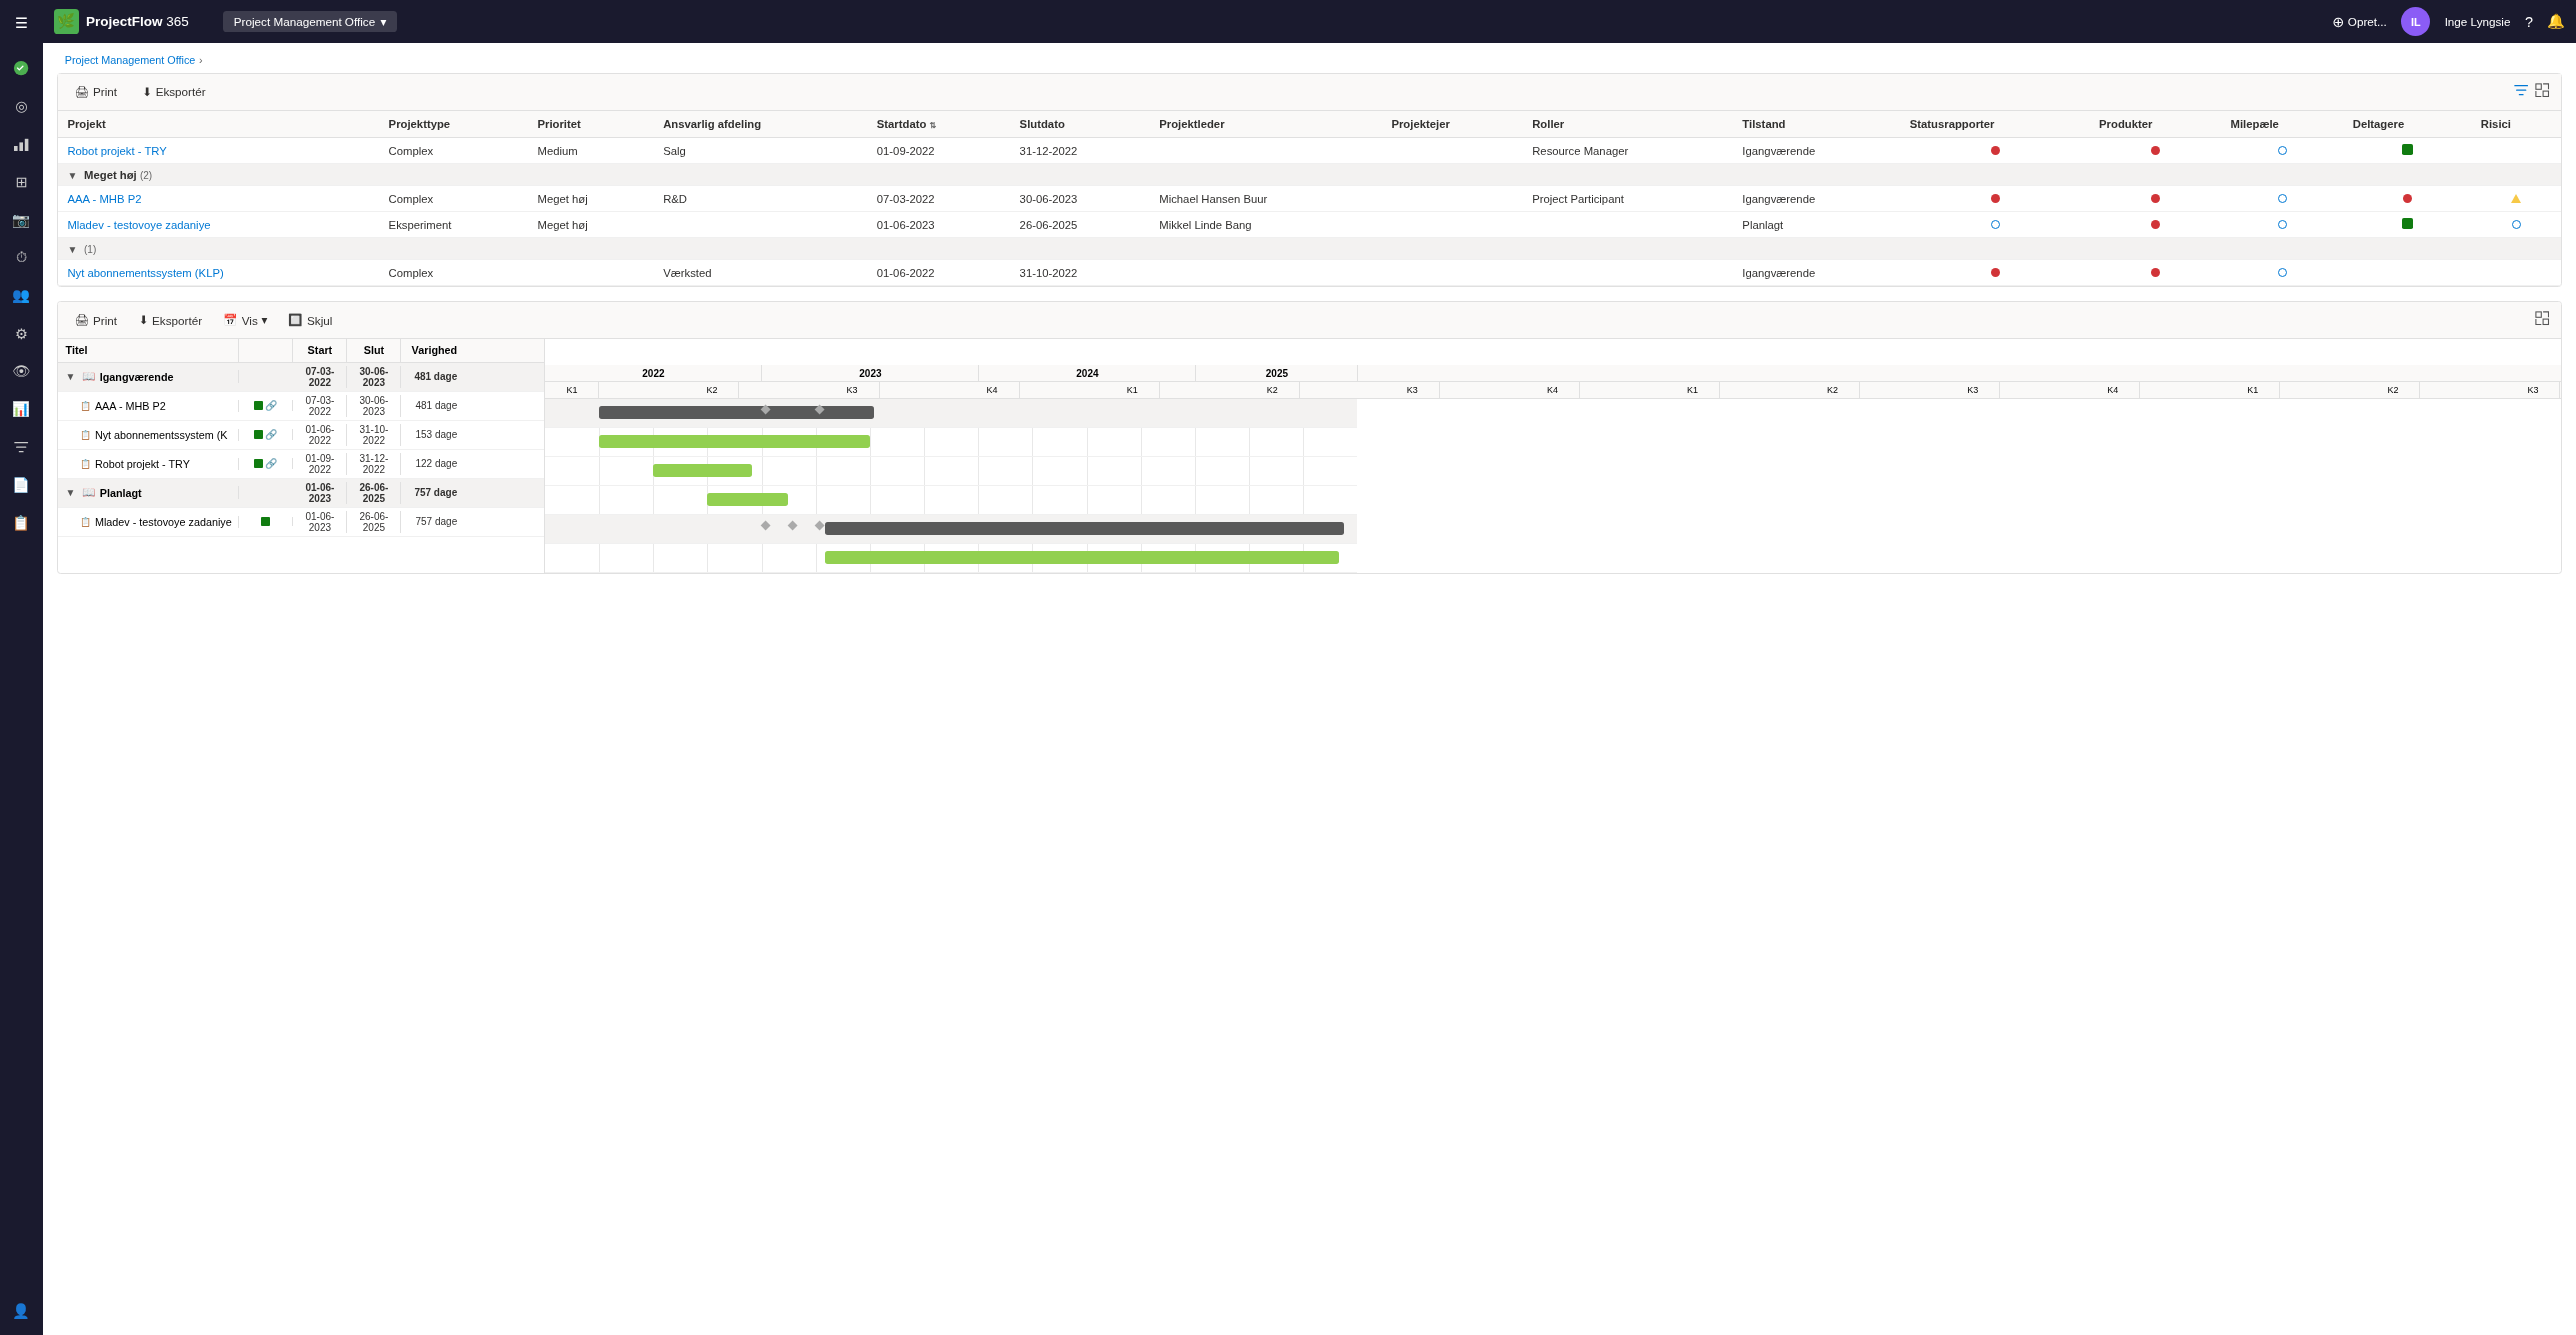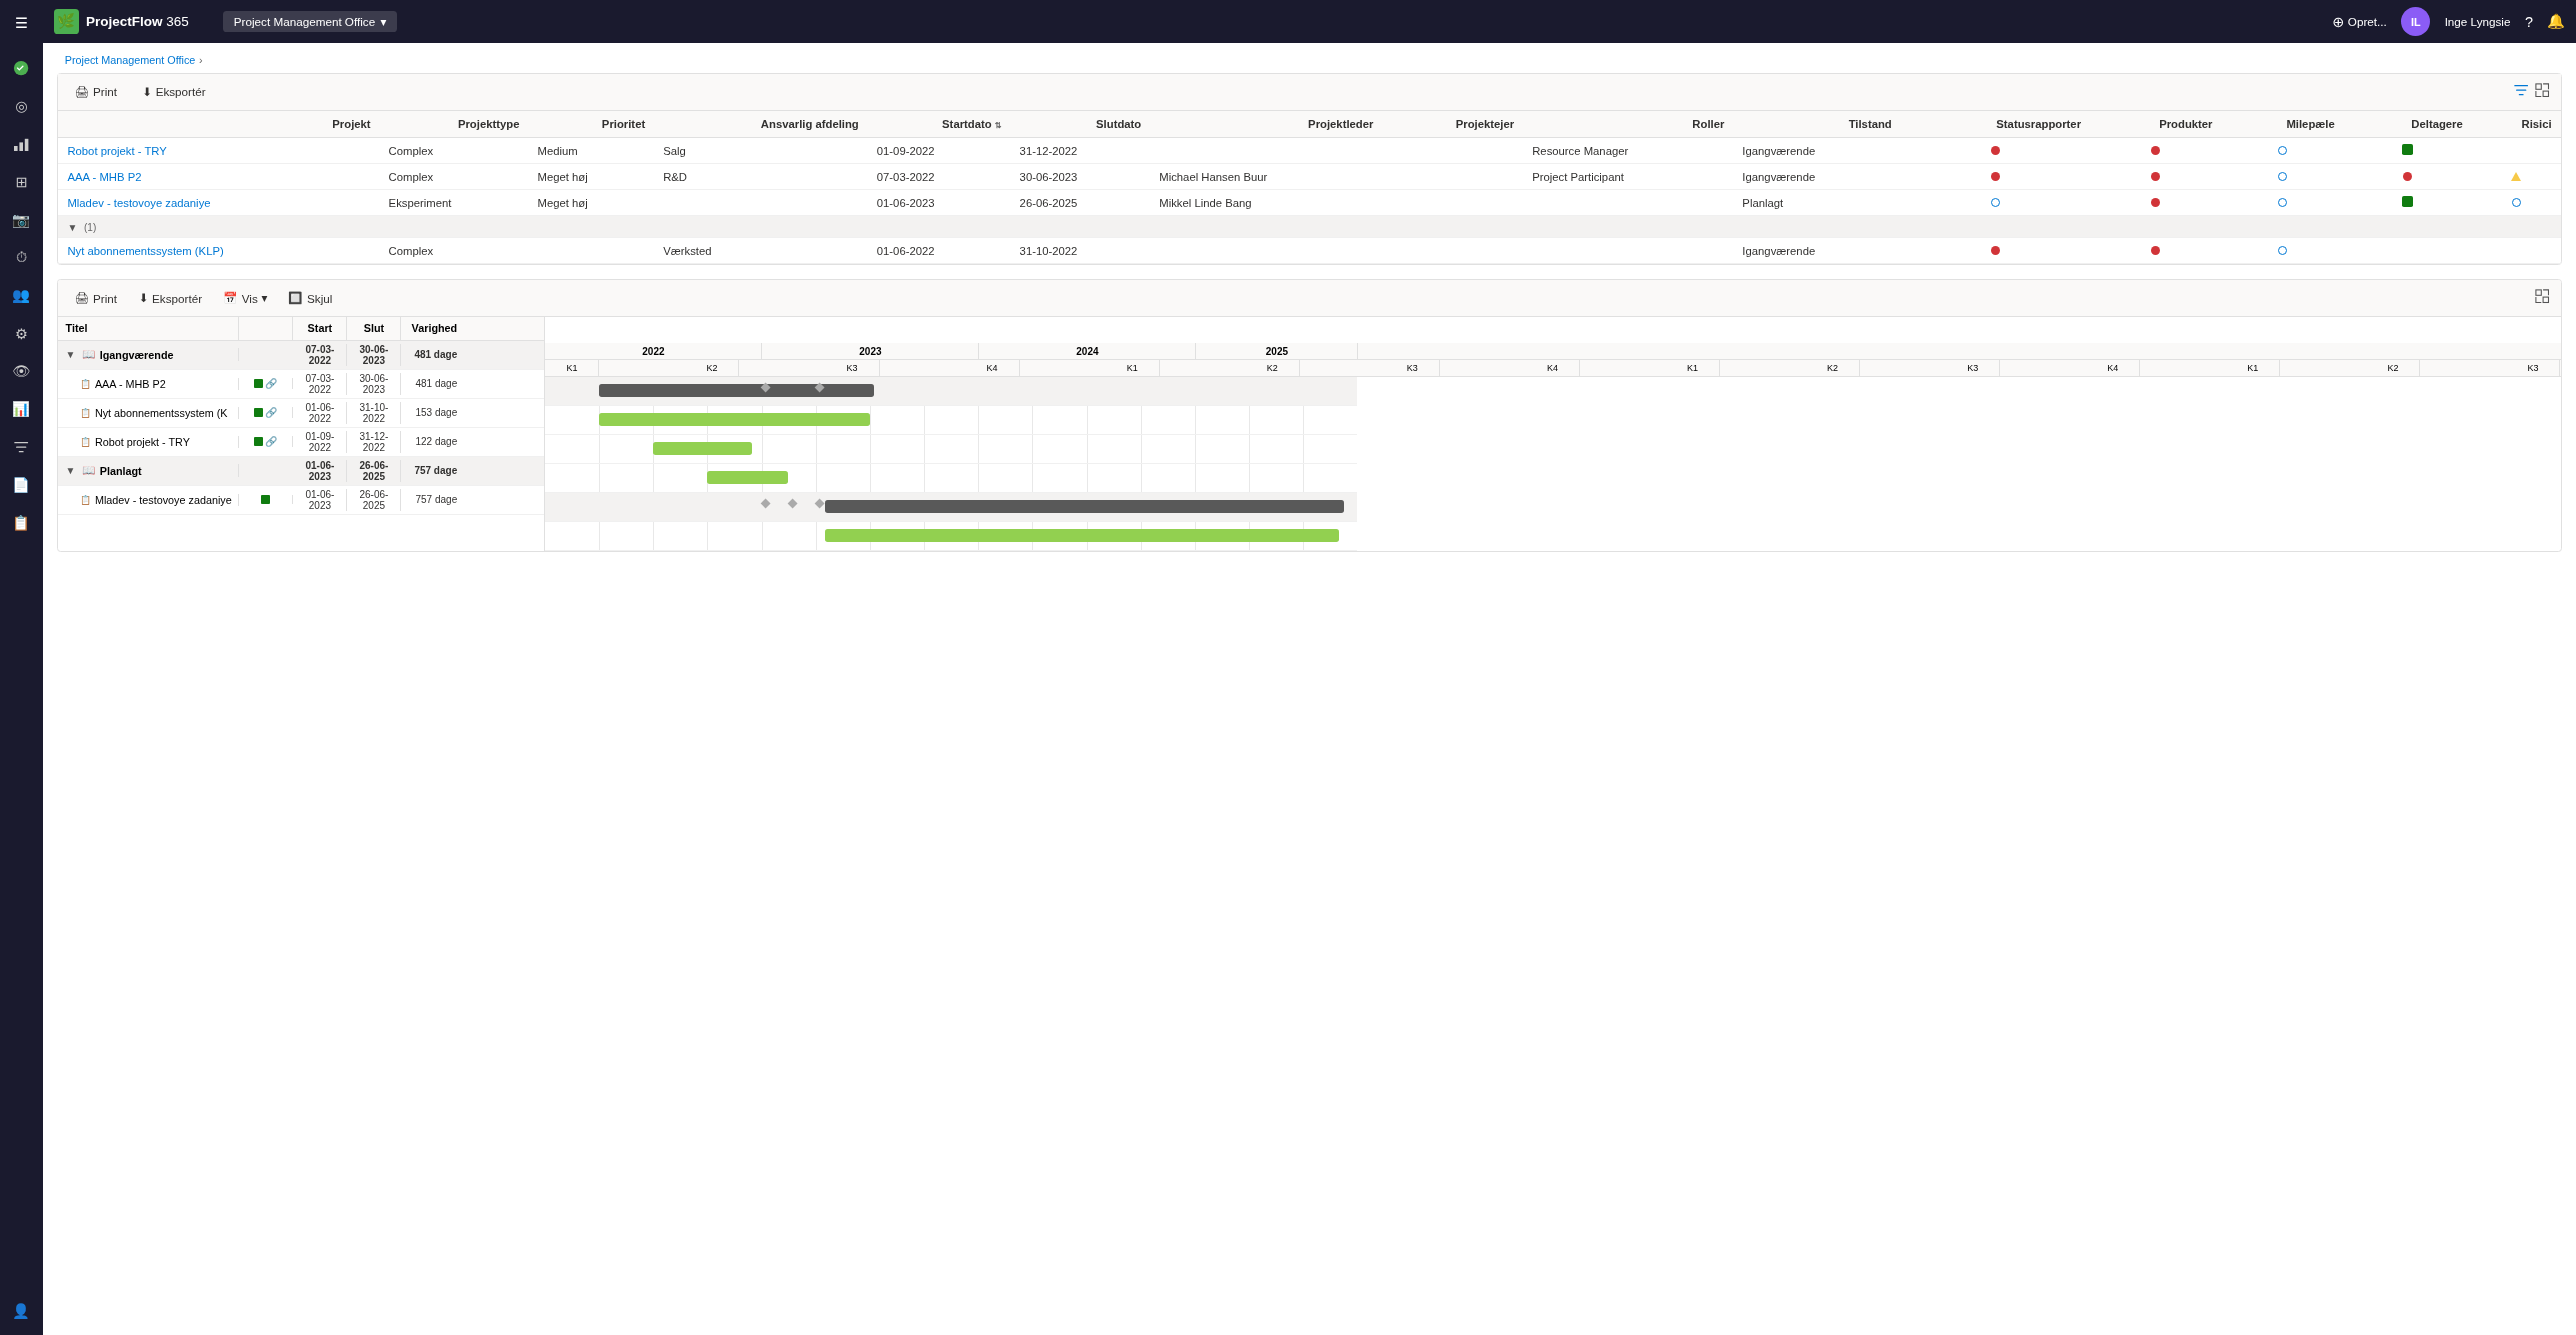--- a/index.html
+++ b/index.html
@@ -168,21 +168,21 @@
 
     
     .data-table {
       width: 100%;
       border-collapse: collapse;
       font-size: 11.3px;
     }
     .data-table th {
       background: #faf9f8;
       padding: 7.2px 9px;
-      text-align: right;
+      text-align: left;
       font-weight: 600;
       color: #323130;
       border-bottom: 0.9px solid #e0e0e0;
       white-space: nowrap;
     }
     .data-table td {
       padding: 6.3px 9px;
       border-bottom: 0.9px solid #f0f0f0;
       vertical-align: middle;
       color: #323130;
@@ -537,20 +537,27 @@
             <td></td>
             <td>Resource Manager</td>
             <td>Igangværende</td>
             <td class="cell-center"><span class="status-dot dot-red"></span></td>
             <td class="cell-center"><span class="status-dot dot-red"></span></td>
             <td class="cell-center"><span class="dot-outline"></span></td>
             <td class="cell-center"><span class="sq-green"></span></td>
             <td class="cell-center"></td>
           </tr>
 
+          <tr class="group-row">
+            <td colspan="15">
+              <span class="group-chevron">▼</span>
+              <span>Meget høj</span>
+              <span style="color:#666;font-weight:400;font-size:10px;"> (2)</span>
+            </td>
+          </tr>
           <tr>
             <td><a class="project-link">AAA - MHB P2</a></td>
             <td>Complex</td>
             <td>Meget høj</td>
             <td>R&amp;D</td>
             <td>07-03-2022</td>
             <td>30-06-2023</td>
             <td>Michael Hansen Buur</td>
             <td></td>
             <td>Project Participant</td>

